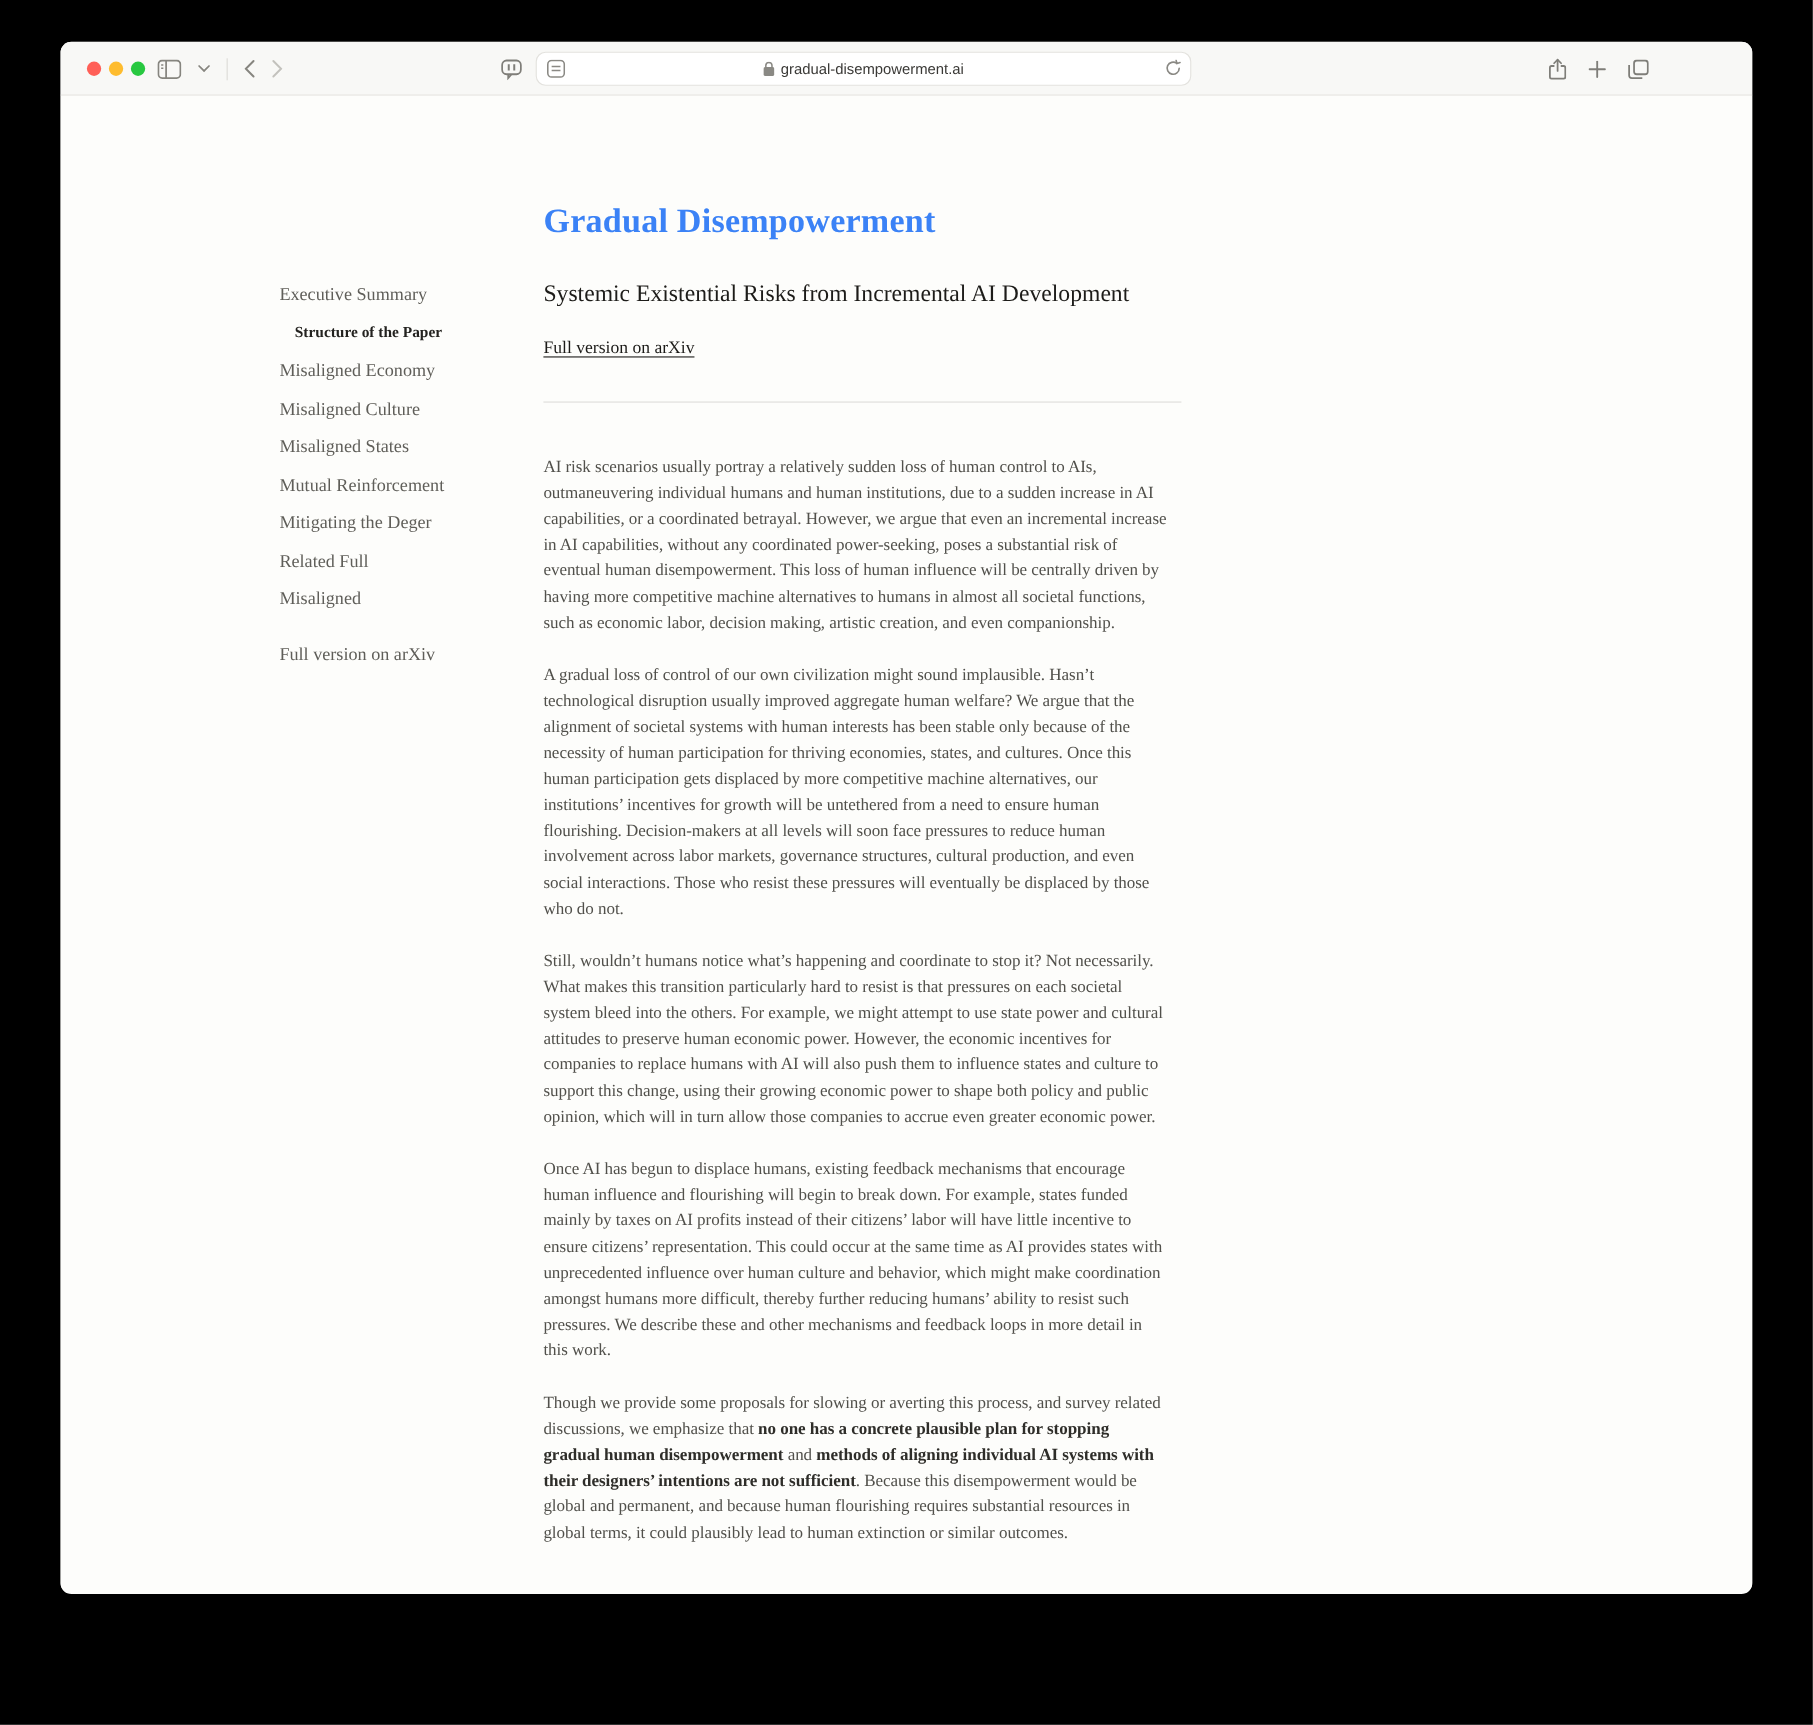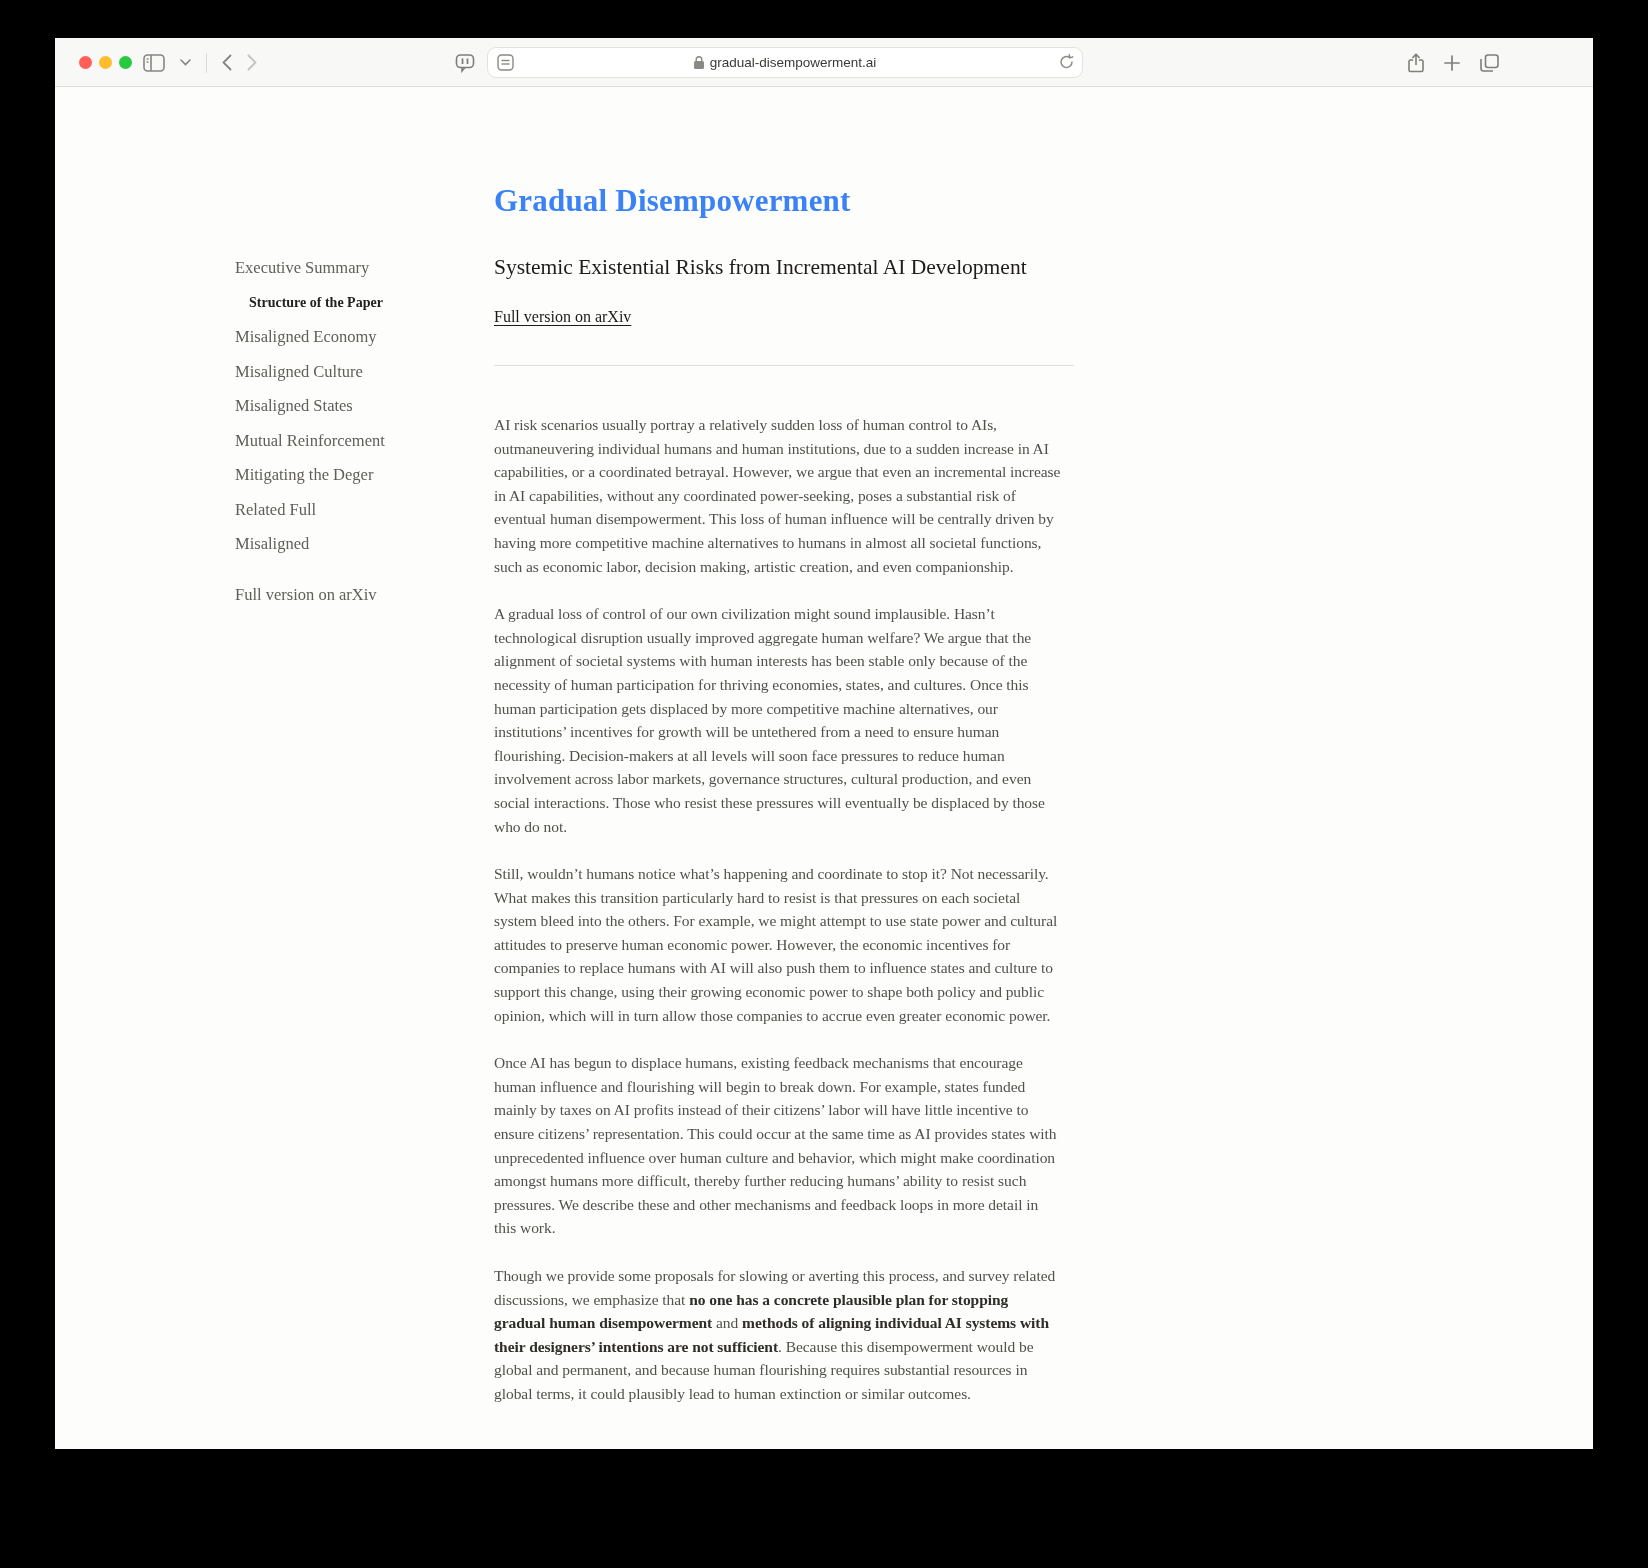--- a/index.html
+++ b/index.html
@@ -4,21 +4,21 @@
 <style>
   * { box-sizing: border-box; }
   html,body { margin:0; padding:0; }
   body {
     width:1648px; height:1568px; position:relative;
     background:#000;
     font-family:"Liberation Serif", serif;
   }
   .window {
     position:absolute; left:55px; top:38px; width:1538px; height:1411px;
-    background:#fdfdfb; border-radius:0; overflow:hidden;
+    background:#fdfdfb; border-radius:10px; overflow:hidden;
     box-shadow:0 10px 40px rgba(0,0,0,.6);
   }
   
   .toolbar {
     position:relative; height:49px; background:#f8f8f6;
     border-bottom:1px solid #e0dfdc;
     font-family:"Liberation Sans", sans-serif;
   }
   .lights { position:absolute; left:24px; top:18px; display:flex; gap:7px; }
   .light { width:13px; height:13px; border-radius:50%; }
@@ -41,20 +41,21 @@
   .urlbar .refresh { position:absolute; right:8px; top:6px; color:#8a8984; }
   .right-group { position:absolute; right:94px; top:0; height:49px; display:flex; align-items:center; gap:20px; color:#7f7e79; }
 
   
   .page { position:relative; width:100%; height:1361px; background:#fdfdfb; }
 
   .sidebar-nav { position:absolute; left:180px; top:172px; width:235px; }
   .side-item {
     font-size:16.5px; color:#5f5e59; margin-bottom:17px; line-height:17.5px;
     cursor:pointer;
+    margin-left:19px;
   }
   .side-item.sub {
     font-size:14px; font-weight:700; color:#23221f; padding-left:14px;
   }
   .side-footer { margin-top:33px; }
 
   .main { position:absolute; left:439px; top:0; width:580px; color:#51504b; }
   .title {
     margin:95px 0 0 0; font-size:31px; line-height:38px; font-weight:700;
     color:#3b82f6; letter-spacing:0.2px;

